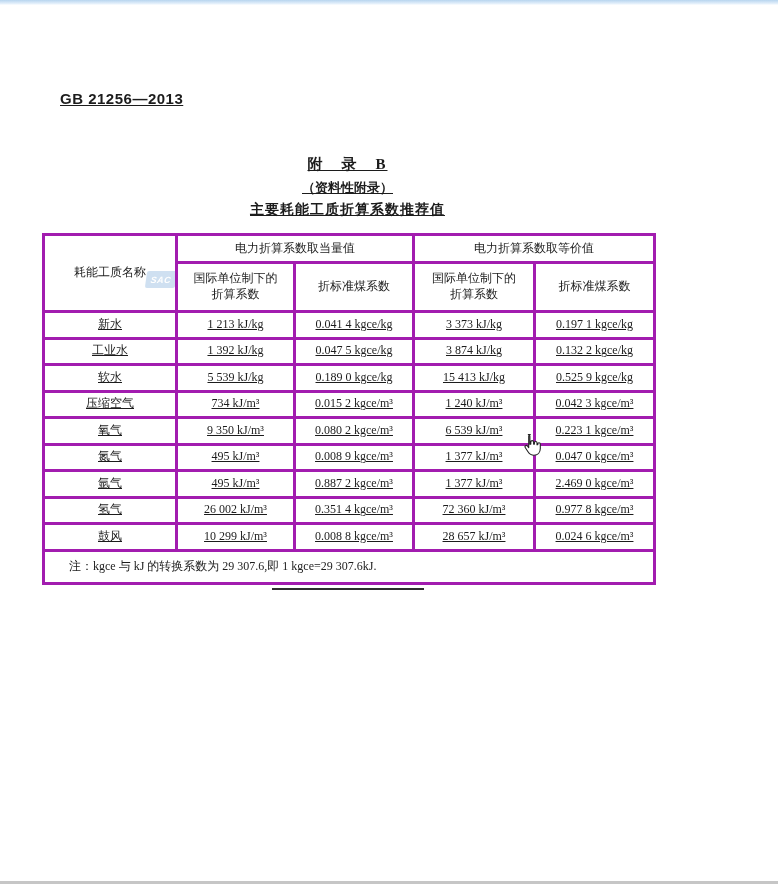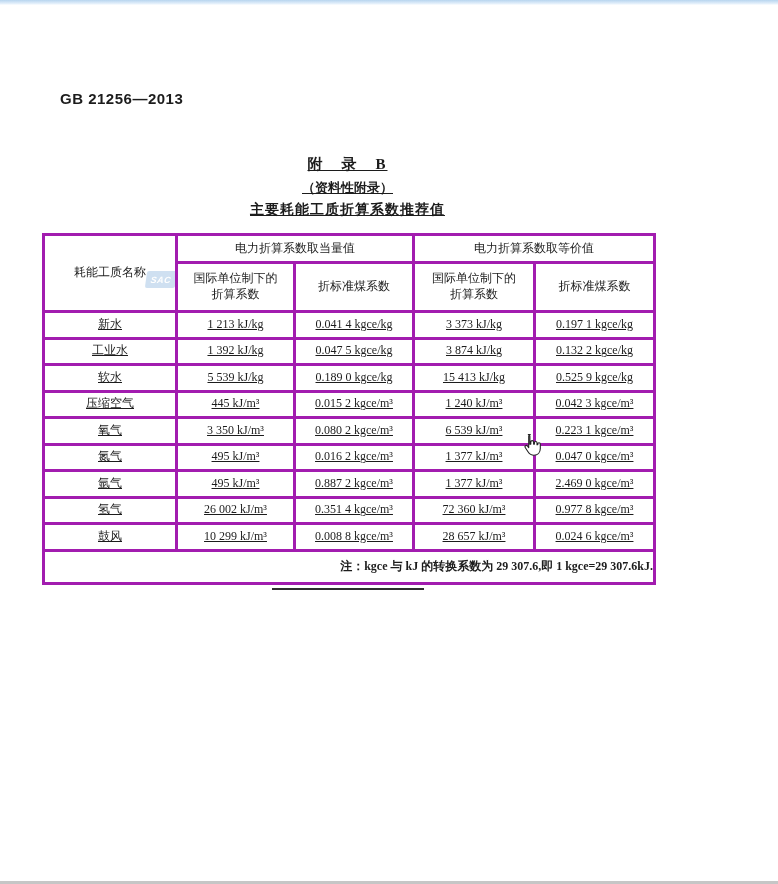--- a/index.html
+++ b/index.html
@@ -15,21 +15,21 @@
     position:absolute;top:0;left:0;width:778px;height:5px;
     background:linear-gradient(#b7d5ef,#e9f3fc 80%,#ffffff);
   }
   .bottom-strip{
     position:absolute;bottom:0;left:0;width:778px;height:3px;
     background:#c6c6c6;
   }
   .doc-number{
     position:absolute;left:60px;top:90px;
     font-family:"Liberation Sans","DejaVu Sans",sans-serif;
-    font-weight:bold;font-size:15px;letter-spacing:.5px;
+    font-weight:bold;font-size:15px;letter-spacing:.5px;text-decoration:underline;
   }
   .center-line{
     position:absolute;left:42px;width:611px;text-align:center;
     font-weight:bold;
     text-decoration:underline;
   }
   .appendix-title{top:155px;font-size:15px;letter-spacing:2px;}
   .appendix-subtitle{top:179px;font-size:13px;}
   .table-title{top:201px;font-size:14px;letter-spacing:1px;}
   .watermark{
@@ -46,21 +46,21 @@
   }
   table.conv td{
     border:3px solid #a21caf;
     text-align:center;vertical-align:middle;
     font-size:12px;line-height:1.3;padding:0;
   }
   tr.group-row td{height:25px;}
   tr.sub-row td{height:46px;}
   tr.data-row td{height:23.5px;text-decoration:underline;}
   tr.note-row td{
-    height:30px;text-align:right;padding-left:24px;font-size:12px;font-weight:bold;
+    height:30px;text-align:left;padding-left:24px;font-size:12px;
   }
   .sub-line{display:block;}
   .end-line{
     position:absolute;left:272px;top:588px;width:152px;height:2px;
     background:#2e2e2e;
   }
   .cursor{position:absolute;left:521px;top:433px;}
 </style>
 </head>
 <body>
@@ -118,36 +118,36 @@
     </tr>
     <tr class="data-row">
       <td>软水</td>
       <td>5 539 kJ/kg</td>
       <td>0.189 0 kgce/kg</td>
       <td>15 413 kJ/kg</td>
       <td>0.525 9 kgce/kg</td>
     </tr>
     <tr class="data-row">
       <td>压缩空气</td>
-      <td>445 kJ/m³</td>
+      <td>734 kJ/m³</td>
       <td>0.015 2 kgce/m³</td>
       <td>1 240 kJ/m³</td>
       <td>0.042 3 kgce/m³</td>
     </tr>
     <tr class="data-row">
       <td>氧气</td>
-      <td>3 350 kJ/m³</td>
+      <td>9 350 kJ/m³</td>
       <td>0.080 2 kgce/m³</td>
       <td>6 539 kJ/m³</td>
       <td>0.223 1 kgce/m³</td>
     </tr>
     <tr class="data-row">
       <td>氮气</td>
       <td>495 kJ/m³</td>
-      <td>0.016 2 kgce/m³</td>
+      <td>0.008 9 kgce/m³</td>
       <td>1 377 kJ/m³</td>
       <td>0.047 0 kgce/m³</td>
     </tr>
     <tr class="data-row">
       <td>氩气</td>
       <td>495 kJ/m³</td>
       <td>0.887 2 kgce/m³</td>
       <td>1 377 kJ/m³</td>
       <td>2.469 0 kgce/m³</td>
     </tr>

